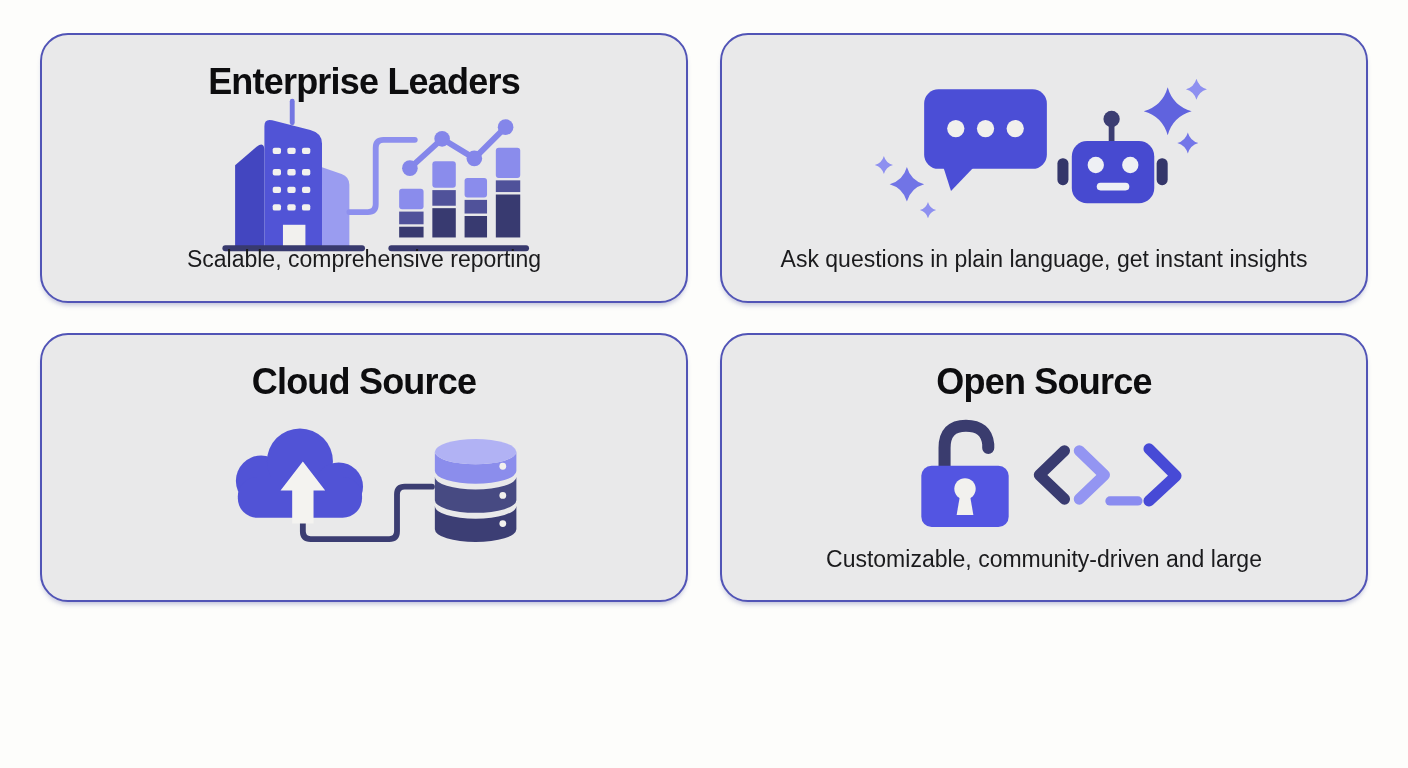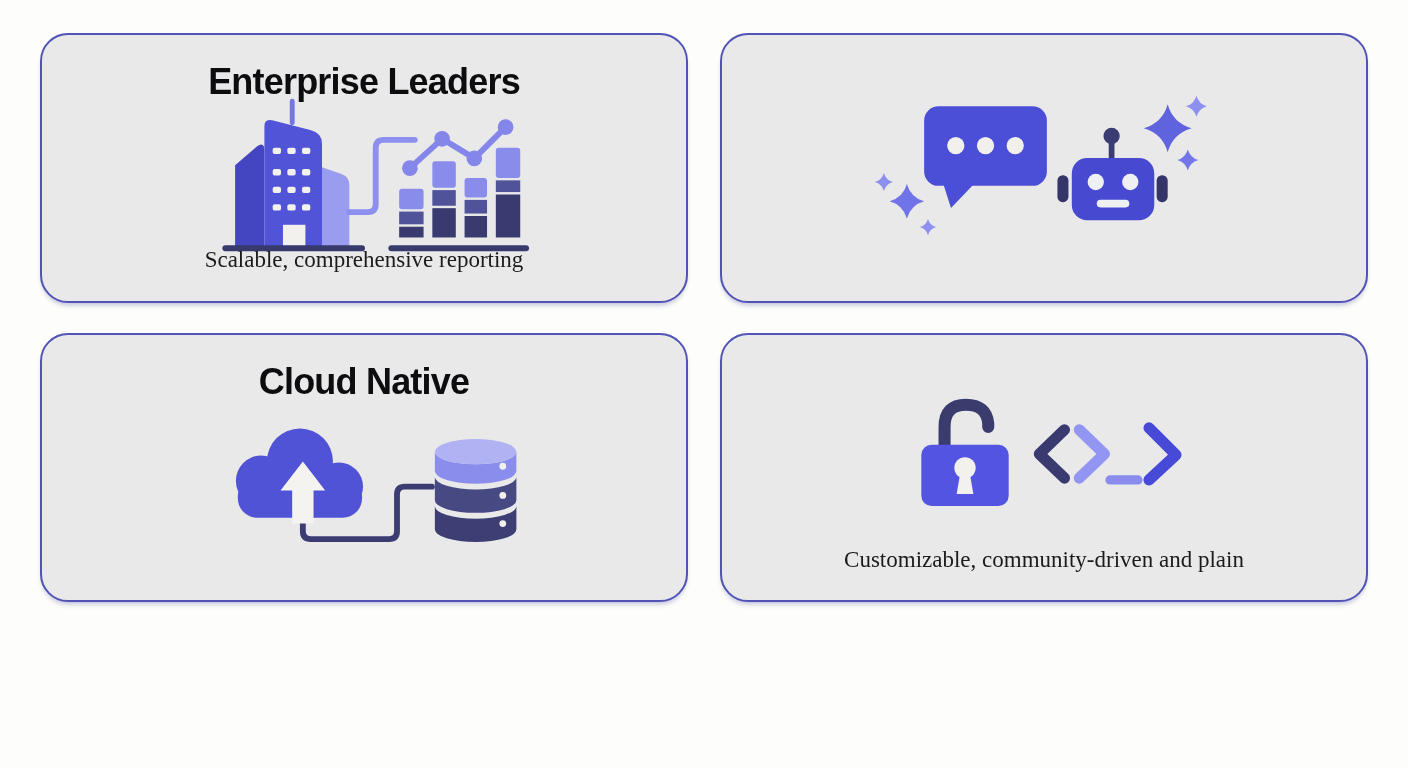--- a/index.html
+++ b/index.html
@@ -45,21 +45,21 @@
     min-height: 0;
   }
   .icon-wrap svg { display: block; }
   .card-desc {
     font-size: 23px;
     line-height: 1.27;
     color: #1b1b1d;
     text-align: center;
     padding-bottom: 6px;
   }
-  .card-desc span { display: block; font-family: Liberation Serif, serif; }
+  .card-desc span { display: block; }
   .hidden-defs { position: absolute; width: 0; height: 0; }
 </style>
 </head>
 <body>
 
 <svg class="hidden-defs" aria-hidden="true">
   <defs>
     <path id="sparkle" d="M0,-10 Q2.2,-2.2 10,0 Q2.2,2.2 0,10 Q-2.2,2.2 -10,0 Q-2.2,-2.2 0,-10"></path>
   </defs>
 </svg>
@@ -149,24 +149,28 @@
         <rect x="229" y="72" width="86" height="65" rx="16" fill="#474ad0"></rect>
         <circle cx="254" cy="97" r="8.5" fill="#eef0f4"></circle>
         <circle cx="290" cy="97" r="8.5" fill="#eef0f4"></circle>
         <rect x="255" y="115.5" width="34" height="8" rx="4" fill="#eef0f4"></rect>
 
         <use href="#sparkle" transform="translate(329,41) scale(2.5)" fill="#6063de"></use>
         <use href="#sparkle" transform="translate(359,18) scale(1.1)" fill="#8e90f0"></use>
         <use href="#sparkle" transform="translate(350,74) scale(1.1)" fill="#7376e8"></use>
       </svg>
     </div>
-  </div>
-
-  <div class="card">
-    <div class="card-title">Cloud Native</div>
+    <div class="card-desc">
+      <span>Ask questions in plain language, get instant insights</span>
+      <span></span>
+    </div>
+  </div>
+
+  <div class="card">
+    <div class="card-title">Cloud Source</div>
     <div class="icon-wrap">
       <svg viewBox="0 0 340 170" width="330" height="165">
 
         <path d="M107,112 L107,126 Q107,134 115,134 L196,134 Q204,134 204,126 L204,88 Q204,80 212,80 L240,80" fill="none" stroke="#3b3d72" stroke-width="6" stroke-linecap="round"></path>
 
         <g fill="#5153d6">
           <circle cx="64" cy="74" r="26"></circle>
           <circle cx="104" cy="54" r="34"></circle>
           <circle cx="144" cy="80" r="25"></circle>
           <rect x="40" y="70" width="128" height="42" rx="20"></rect>
@@ -181,35 +185,36 @@
           <path d="M243,100 A42,13 0 0 0 327,100 L327,124 A42,13 0 0 1 243,124 Z" fill="#3c3e74"></path>
           <circle cx="313" cy="59" r="3.5" fill="#f2f1ee"></circle>
           <circle cx="313" cy="89" r="3.5" fill="#f2f1ee"></circle>
           <circle cx="313" cy="118" r="3.5" fill="#f2f1ee"></circle>
         </g>
       </svg>
     </div>
   </div>
 
   <div class="card">
+    <div class="card-title">Open Source</div>
     <div class="icon-wrap">
       <svg viewBox="0 0 340 170" width="316" height="158">
 
         <path d="M63,78 L63,57 Q63,33 86,33 Q108,33 110,53 L110,57" fill="none" stroke="#3a3c6e" stroke-width="13" stroke-linecap="round"></path>
 
         <rect x="38" y="76" width="94" height="66" rx="11" fill="#5355e2"></rect>
 
         <circle cx="85" cy="101" r="11.5" fill="#f2f1ee"></circle>
         <path d="M80,106 L90,106 L94,129 L76,129 Z" fill="#f2f1ee"></path>
 
         <path d="M192,60 L165,86 L192,112" fill="none" stroke="#393b70" stroke-width="12" stroke-linecap="round" stroke-linejoin="round"></path>
         <path d="M208,60 L235,86 L208,112" fill="none" stroke="#9395f2" stroke-width="12" stroke-linecap="round" stroke-linejoin="round"></path>
         <line x1="241" y1="114" x2="271" y2="114" stroke="#8a8cf0" stroke-width="10" stroke-linecap="round"></line>
         <path d="M283,58 L312,87 L283,114" fill="none" stroke="#474ad6" stroke-width="12" stroke-linecap="round" stroke-linejoin="round"></path>
       </svg>
     </div>
     <div class="card-desc">
-      <span>Customizable, community-driven and plain</span>
+      <span>Customizable, community-driven and large</span>
       <span></span>
     </div>
   </div>
 
 </div>
 
 </body></html>

